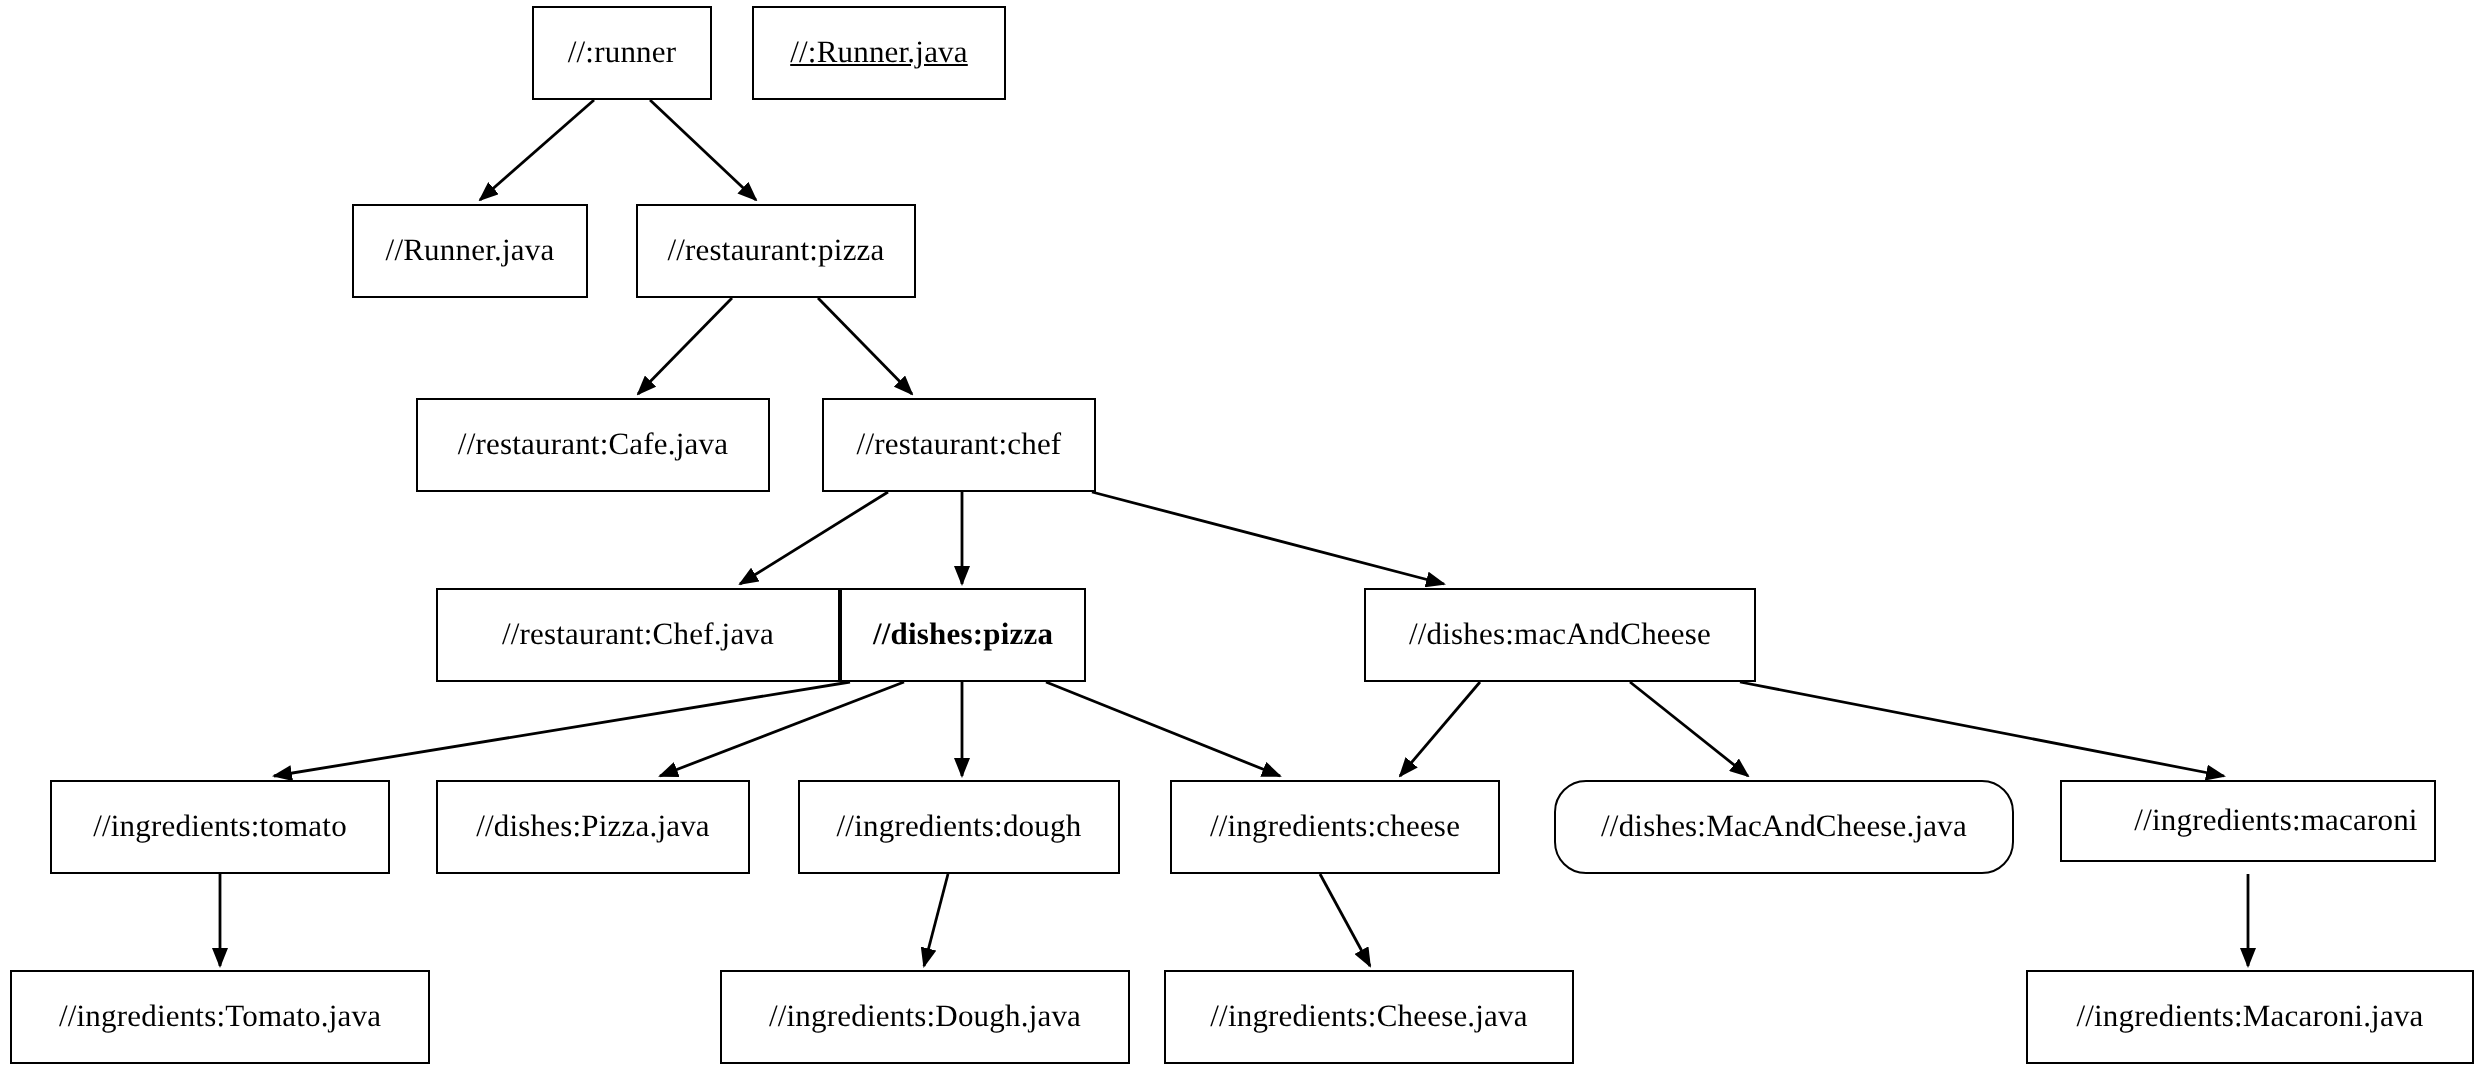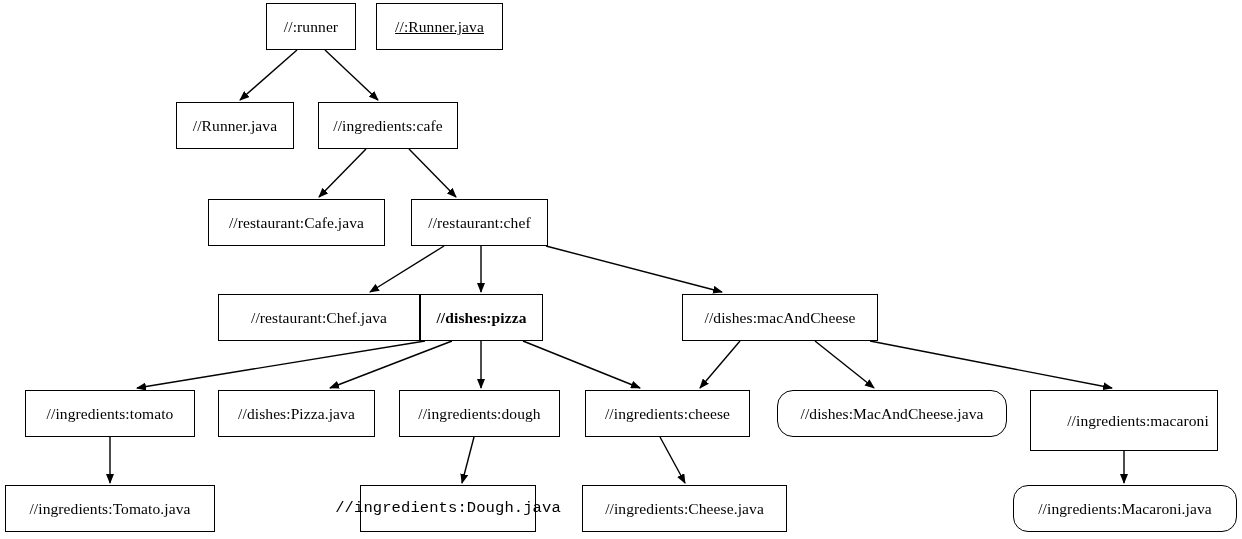--- a/index.html
+++ b/index.html
@@ -75,21 +75,21 @@
       <div class="graph-node" style="left: 266px; top: 3px; width: 90px; height: 47px; text-align: center;">
         <span class="node-label">//:runner</span>
       </div>
       <div class="graph-node" style="left: 376px; top: 3px; width: 127px; height: 47px; text-decoration: underline;">
         <span class="node-label">//:Runner.java</span>
       </div>
       <div class="graph-node" style="left: 176px; top: 102px; width: 118px; height: 47px;">
         <span class="node-label">//Runner.java</span>
       </div>
       <div class="graph-node" style="left: 318px; top: 102px; width: 140px; height: 47px;">
-        <span class="node-label">//ingredients:cafe</span>
+        <span class="node-label">//restaurant:pizza</span>
       </div>
       <div class="graph-node" style="left: 208px; top: 199px; width: 177px; height: 47px;">
         <span class="node-label">//restaurant:Cafe.java</span>
       </div>
       <div class="graph-node" style="left: 411px; top: 199px; width: 137px; height: 47px; text-align: center;">
         <span class="node-label">//restaurant:chef</span>
       </div>
       <div class="graph-node" style="left: 218px; top: 294px; width: 202px; height: 47px;">
         <span class="node-label">//restaurant:Chef.java</span>
       </div>
@@ -107,29 +107,29 @@
       </div>
       <div class="graph-node" style="left: 399px; top: 390px; width: 161px; height: 47px;">
         <span class="node-label">//ingredients:dough</span>
       </div>
       <div class="graph-node" style="left: 585px; top: 390px; width: 165px; height: 47px;">
         <span class="node-label">//ingredients:cheese</span>
       </div>
       <div class="graph-node" style="left: 777px; top: 390px; width: 230px; height: 47px; border-radius: 16px;">
         <span class="node-label">//dishes:MacAndCheese.java</span>
       </div>
-      <div class="graph-node" style="left: 1030px; top: 390px; width: 188px; height: 61px; padding-left: 28px;">
+      <div class="graph-node" style="left: 1030px; top: 390px; width: 188px; height: 41px; padding-left: 28px;">
         <span class="node-label">//ingredients:macaroni</span>
       </div>
       <div class="graph-node" style="left: 5px; top: 485px; width: 210px; height: 47px;">
         <span class="node-label">//ingredients:Tomato.java</span>
       </div>
-      <div class="graph-node" style="left: 360px; top: 485px; width: 176px; height: 47px; font-family: Liberation Mono, monospace;">
+      <div class="graph-node" style="left: 360px; top: 485px; width: 205px; height: 47px;">
         <span class="node-label">//ingredients:Dough.java</span>
       </div>
       <div class="graph-node" style="left: 582px; top: 485px; width: 205px; height: 47px;">
         <span class="node-label">//ingredients:Cheese.java</span>
       </div>
-      <div class="graph-node" style="left: 1013px; top: 485px; width: 224px; height: 47px; border-radius: 15px;">
+      <div class="graph-node" style="left: 1013px; top: 485px; width: 224px; height: 47px;">
         <span class="node-label">//ingredients:Macaroni.java</span>
       </div>
     </div>
 </div>
 
 </body></html>

